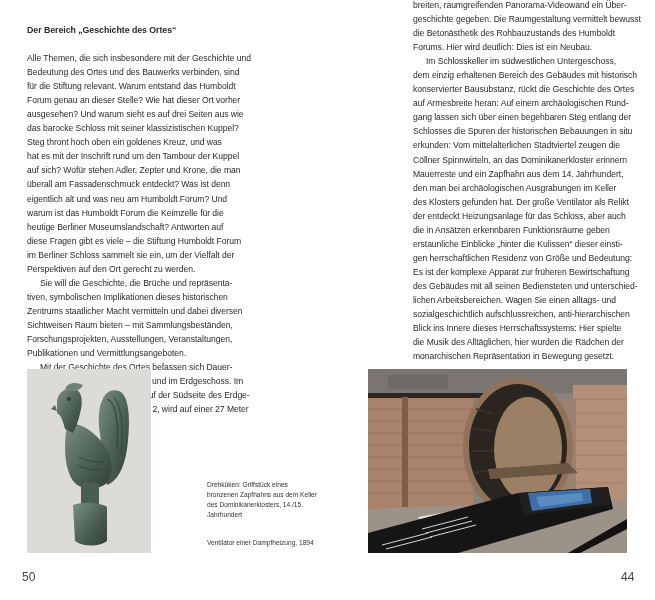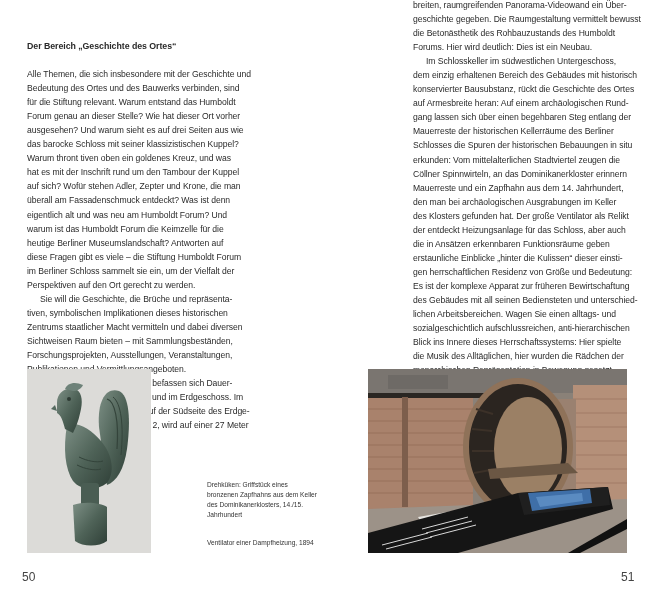--- a/index.html
+++ b/index.html
@@ -1,21 +1,21 @@
 <!DOCTYPE html>
 <html><head>
 <meta charset="utf-8">
 <style>
   html, body { margin:0; padding:0; background:#ffffff; }
   body { width:655px; height:600px; position:relative; overflow:hidden;
          font-family:"Liberation Sans", sans-serif; color:#2a2a2a; }
   .col { position:absolute; font-size:8.6px; line-height:14.05px; letter-spacing:-0.05px; }
   .col p { margin:0; }
   .col b { font-weight:normal; color:#1e1e1e; }
-  #left-col { left:27px; top:23px; width:290px;margin-top:16px; }
+  #left-col { left:27px; top:23px; width:290px; }
   #right-col { left:413px; top:-2px; width:222px; }
   .heading { font-weight:bold; font-size:8.8px; margin-bottom:14px !important; }
   .line { display:block; white-space:nowrap; }
   .img { position:absolute; overflow:hidden; }
   #rooster-photo { left:27px; top:369px; width:124px; height:184px; background:#dcdbd8; }
   #ventilator-photo { left:368px; top:369px; width:259px; height:184px; background:#8d7d6a; }
   .caption { position:absolute; left:207px; font-size:6.6px; line-height:9.9px; color:#333; width:110px; }
   #caption-1 { top:480px; }
   #caption-2 { top:538px; }
   .pnum { position:absolute; top:570px; font-size:12px; color:#444; }
@@ -27,21 +27,21 @@
 
 <div id="left-col" class="col">
   <p class="heading">Der Bereich „Geschichte des Ortes“</p>
   <p>
     <span class="line">Alle Themen, die sich insbesondere mit der Geschichte und</span>
     <span class="line">Bedeutung des Ortes und des Bauwerks verbinden, sind</span>
     <span class="line">für die Stiftung relevant. Warum entstand das Humboldt</span>
     <span class="line">Forum genau an dieser Stelle? Wie hat dieser Ort vorher</span>
     <span class="line">ausgesehen? Und warum sieht es auf drei Seiten aus wie</span>
     <span class="line">das barocke Schloss mit seiner klassizistischen Kuppel?</span>
-    <span class="line">Warum thront tiven oben ein goldenes Kreuz, und was</span>
+    <span class="line">Steg thront hoch oben ein goldenes Kreuz, und was</span>
     <span class="line">hat es mit der Inschrift rund um den Tambour der Kuppel</span>
     <span class="line">auf sich? Wofür stehen Adler, Zepter und Krone, die man</span>
     <span class="line">überall am Fassadenschmuck entdeckt? Was ist denn</span>
     <span class="line">eigentlich alt und was neu am Humboldt Forum? Und</span>
     <span class="line">warum ist das Humboldt Forum die Keimzelle für die</span>
     <span class="line">heutige Berliner Museumslandschaft? Antworten auf</span>
     <span class="line">diese Fragen gibt es viele – die Stiftung Humboldt Forum</span>
     <span class="line">im Berliner Schloss sammelt sie ein, um der Vielfalt der</span>
     <span class="line">Perspektiven auf den Ort gerecht zu werden.</span>
   </p>
@@ -67,21 +67,20 @@
     <span class="line">geschichte gegeben. Die Raumgestaltung vermittelt bewusst</span>
     <span class="line">die Betonästhetik des Rohbauzustands des Humboldt</span>
     <span class="line">Forums. Hier wird deutlich: Dies ist ein Neubau.</span>
   </p>
   <p>
     <span class="line" style="padding-left:13px"><span>Im </span><b>Schlosskeller</b><span> im südwestlichen Untergeschoss,</span></span>
     <span class="line">dem einzig erhaltenen Bereich des Gebäudes mit historisch</span>
     <span class="line">konservierter Bausubstanz, rückt die Geschichte des Ortes</span>
     <span class="line">auf Armesbreite heran: Auf einem archäologischen Rund-</span>
     <span class="line">gang lassen sich über einen begehbaren Steg entlang der</span>
-    <span class="line">Mauerreste der historischen Kellerräume des Berliner</span>
     <span class="line">Schlosses die Spuren der historischen Bebauungen in situ</span>
     <span class="line">erkunden: Vom mittelalterlichen Stadtviertel zeugen die</span>
     <span class="line">Cöllner Spinnwirteln, an das Dominikanerkloster erinnern</span>
     <span class="line">Mauerreste und ein Zapfhahn aus dem 14. Jahrhundert,</span>
     <span class="line">den man bei archäologischen Ausgrabungen im Keller</span>
     <span class="line">des Klosters gefunden hat. Der große Ventilator als Relikt</span>
     <span class="line">der entdeckt Heizungsanlage für das Schloss, aber auch</span>
     <span class="line">die in Ansätzen erkennbaren Funktionsräume geben</span>
     <span class="line">erstaunliche Einblicke „hinter die Kulissen“ dieser einsti-</span>
     <span class="line">gen herrschaftlichen Residenz von Größe und Bedeutung:</span>
@@ -190,13 +189,13 @@
       <line x1="62" y1="168" x2="108" y2="156"></line>
       <line x1="14" y1="176" x2="60" y2="164"></line>
       <line x1="18" y1="180" x2="64" y2="168"></line>
     </g>
 
     <path d="M200 184 L259 150 L259 160 L212 184 Z" fill="#111"></path>
   </svg>
 </div>
 
 <div id="page-num-left" class="pnum">50</div>
-<div id="page-num-right" class="pnum">51</div>
+<div id="page-num-right" class="pnum">44</div>
 
 </body></html>

